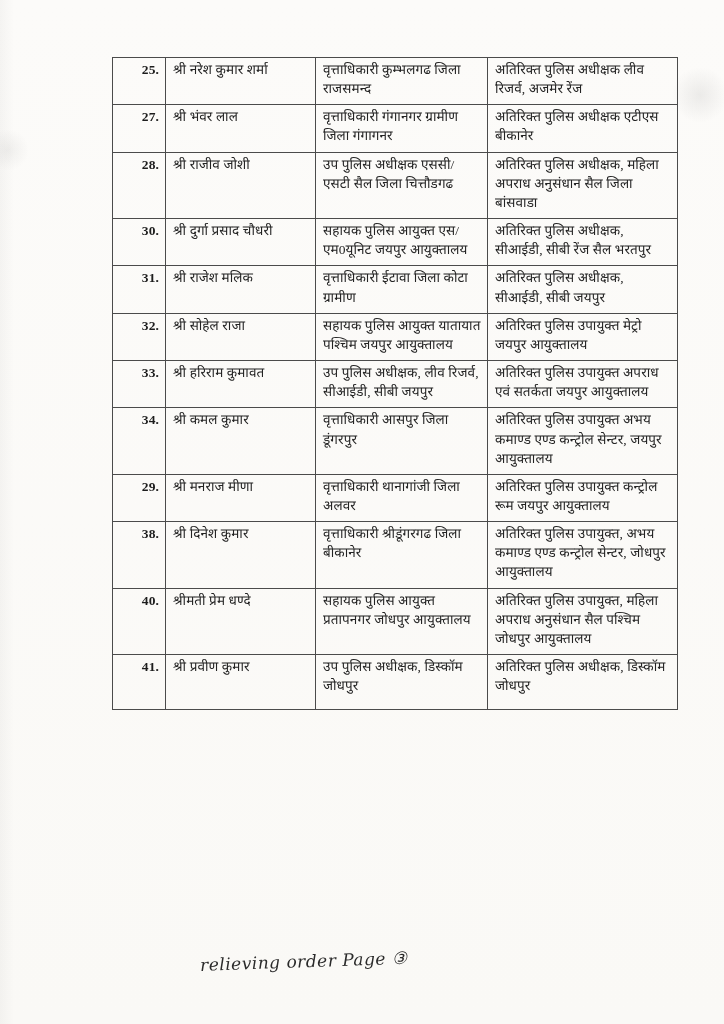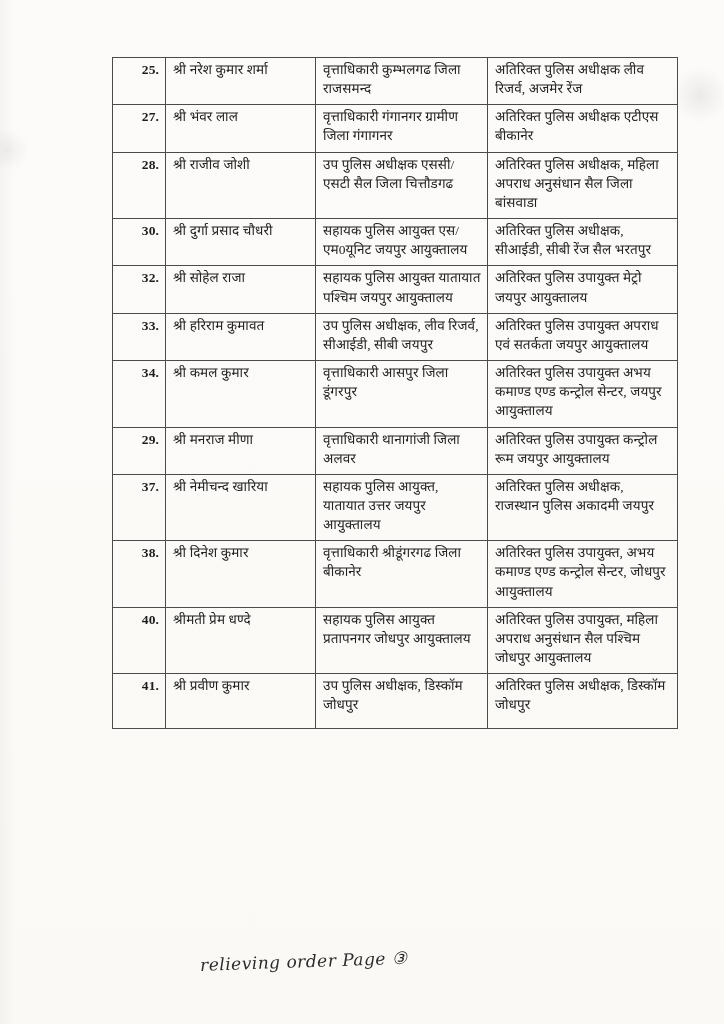--- a/index.html
+++ b/index.html
@@ -97,20 +97,26 @@
     <td class="oldpost">उप पुलिस अधीक्षक एससी/एसटी सैल जिला चित्तौडगढ</td>
     <td class="newpost">अतिरिक्त पुलिस अधीक्षक, महिला अपराध अनुसंधान सैल जिला बांसवाडा</td>
   </tr>
         <tr>
     <td class="sno">30.</td>
     <td class="name">श्री दुर्गा प्रसाद चौधरी</td>
     <td class="oldpost">सहायक पुलिस आयुक्त एस/एम0यूनिट जयपुर आयुक्तालय</td>
     <td class="newpost">अतिरिक्त पुलिस अधीक्षक, सीआईडी, सीबी रेंज सैल भरतपुर</td>
   </tr>
         <tr>
+    <td class="sno">31.</td>
+    <td class="name">श्री राजेश मलिक</td>
+    <td class="oldpost">वृत्ताधिकारी ईटावा जिला कोटा ग्रामीण</td>
+    <td class="newpost">अतिरिक्त पुलिस अधीक्षक, सीआईडी, सीबी जयपुर</td>
+  </tr>
+        <tr>
     <td class="sno">32.</td>
     <td class="name">श्री सोहेल राजा</td>
     <td class="oldpost">सहायक पुलिस आयुक्त यातायात पश्चिम जयपुर आयुक्तालय</td>
     <td class="newpost">अतिरिक्त पुलिस उपायुक्त मेट्रो जयपुर आयुक्तालय</td>
   </tr>
         <tr>
     <td class="sno">33.</td>
     <td class="name">श्री हरिराम कुमावत</td>
     <td class="oldpost">उप पुलिस अधीक्षक, लीव रिजर्व, सीआईडी, सीबी जयपुर</td>
     <td class="newpost">अतिरिक्त पुलिस उपायुक्त अपराध एवं सतर्कता जयपुर आयुक्तालय</td>
@@ -119,26 +125,20 @@
     <td class="sno">34.</td>
     <td class="name">श्री कमल कुमार</td>
     <td class="oldpost">वृत्ताधिकारी आसपुर जिला डूंगरपुर</td>
     <td class="newpost">अतिरिक्त पुलिस उपायुक्त अभय कमाण्ड एण्ड कन्ट्रोल सेन्टर, जयपुर आयुक्तालय</td>
   </tr>
         <tr>
     <td class="sno">29.</td>
     <td class="name">श्री मनराज मीणा</td>
     <td class="oldpost">वृत्ताधिकारी थानागांजी जिला अलवर</td>
     <td class="newpost">अतिरिक्त पुलिस उपायुक्त कन्ट्रोल रूम जयपुर आयुक्तालय</td>
-  </tr>
-        <tr>
-    <td class="sno">37.</td>
-    <td class="name">श्री नेमीचन्द खारिया</td>
-    <td class="oldpost">सहायक पुलिस आयुक्त, यातायात उत्तर जयपुर आयुक्तालय</td>
-    <td class="newpost">अतिरिक्त पुलिस अधीक्षक, राजस्थान पुलिस अकादमी जयपुर</td>
   </tr>
         <tr>
     <td class="sno">38.</td>
     <td class="name">श्री दिनेश कुमार</td>
     <td class="oldpost">वृत्ताधिकारी श्रीडूंगरगढ जिला बीकानेर</td>
     <td class="newpost">अतिरिक्त पुलिस उपायुक्त, अभय कमाण्ड एण्ड कन्ट्रोल सेन्टर, जोधपुर आयुक्तालय</td>
   </tr>
         <tr>
     <td class="sno">40.</td>
     <td class="name">श्रीमती प्रेम  धण्दे</td>

